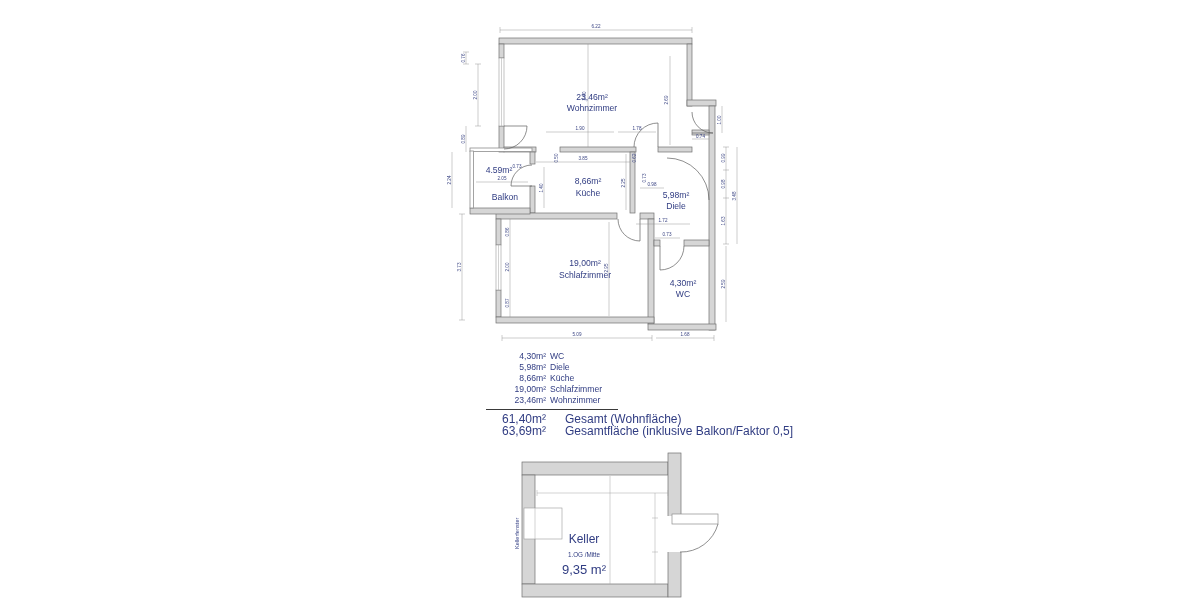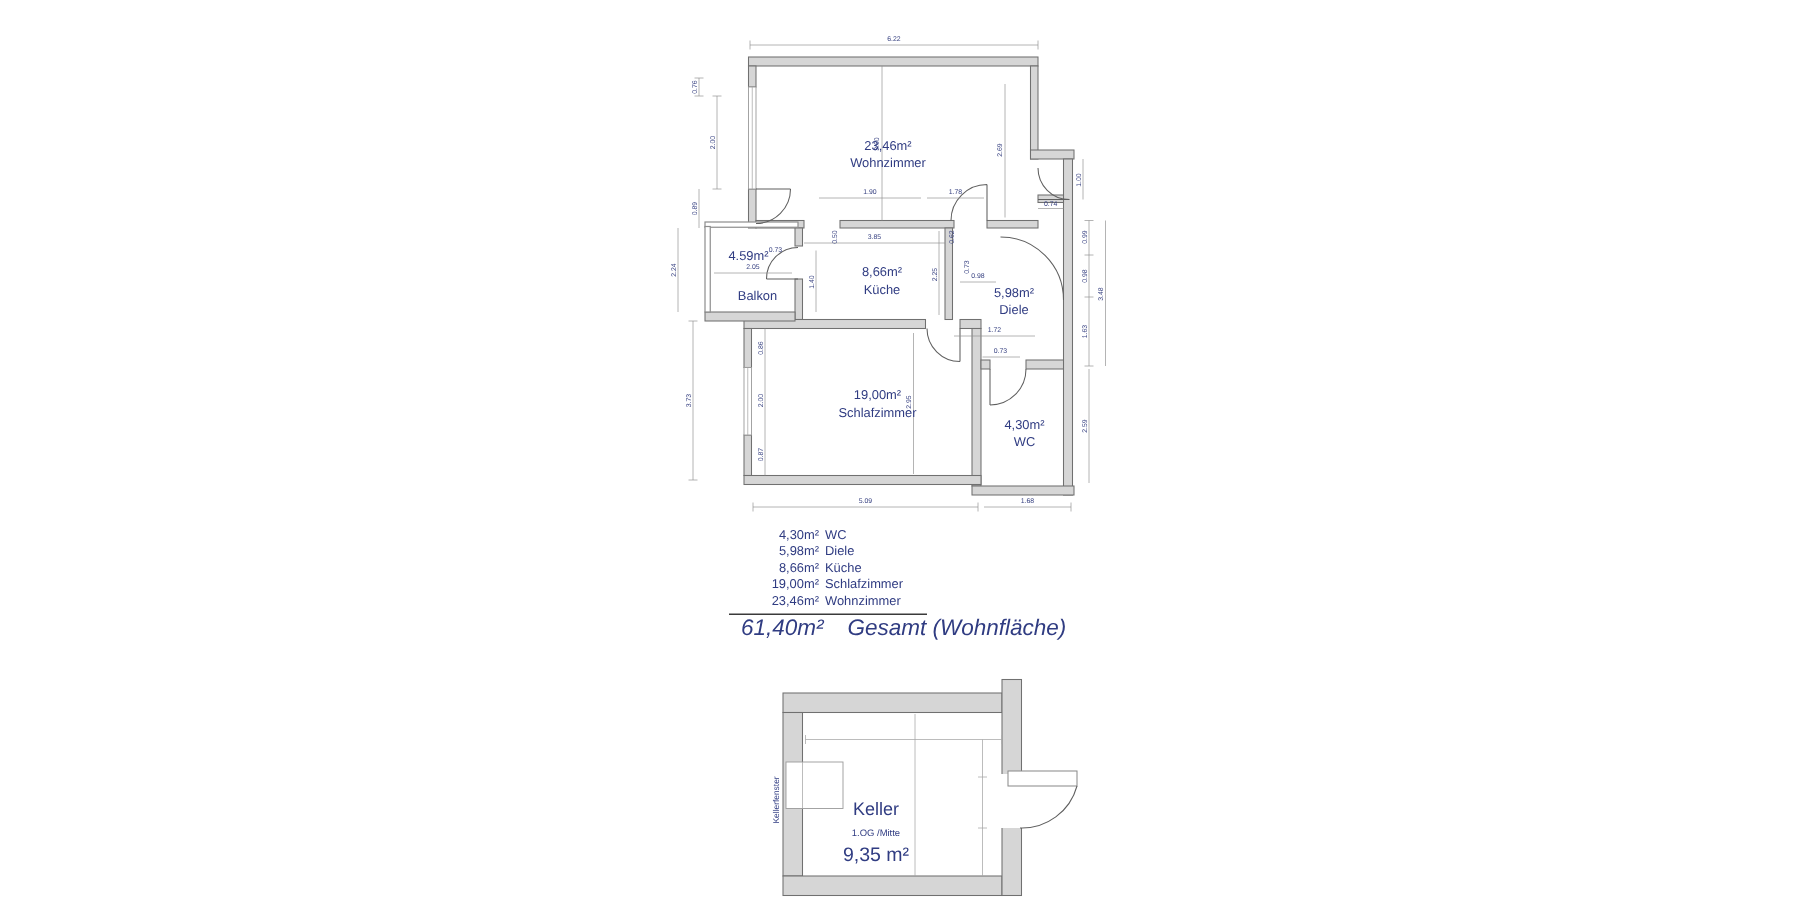--- a/index.html
+++ b/index.html
@@ -18,21 +18,21 @@
   .rn{font-size:8.6px;text-anchor:middle;}
   .kname{font-size:12px;text-anchor:middle;}
   .kfloor{font-size:6.3px;text-anchor:middle;}
   .karea{font-size:13px;text-anchor:middle;}
   .kwin{font-size:5.6px;}
   .summary{position:absolute;left:494px;top:351px;color:#303c82;}
   .srow{display:flex;font-size:8.6px;line-height:10.9px;}
   .num{width:52px;text-align:right;}
   .rname{margin-left:4px;}
   .rule{width:132px;border-top:1px solid #3a3a3a;margin:3px 0 3px -8px;}
-  .trow{display:flex;font-size:15px;line-height:12.6px;font-style:italic;}
+  .trow{display:flex;font-size:12px;line-height:12.6px;}
   .num2{width:52px;text-align:right;}
   .tlabel{margin-left:19px;}
 </style>
 </head>
 <body>
 
 <div class="canvas">
 <svg width="1200" height="600" viewBox="0 0 1200 600">
 
   <rect class="w" x="499" y="38" width="193" height="6"></rect>
@@ -191,14 +191,18 @@
     </div>
     <div class="srow">
       <span class="num">23,46m²</span>
       <span class="rname">Wohnzimmer</span>
     </div>
     <div class="rule"></div>
     <div class="trow">
       <span class="num2">61,40m²</span>
       <span class="tlabel">Gesamt (Wohnfläche)</span>
     </div>
+    <div class="trow">
+      <span class="num2">63,69m²</span>
+      <span class="tlabel">Gesamtfläche (inklusive Balkon/Faktor 0,5]</span>
+    </div>
   </div>
 </div>
 
 </body></html>

